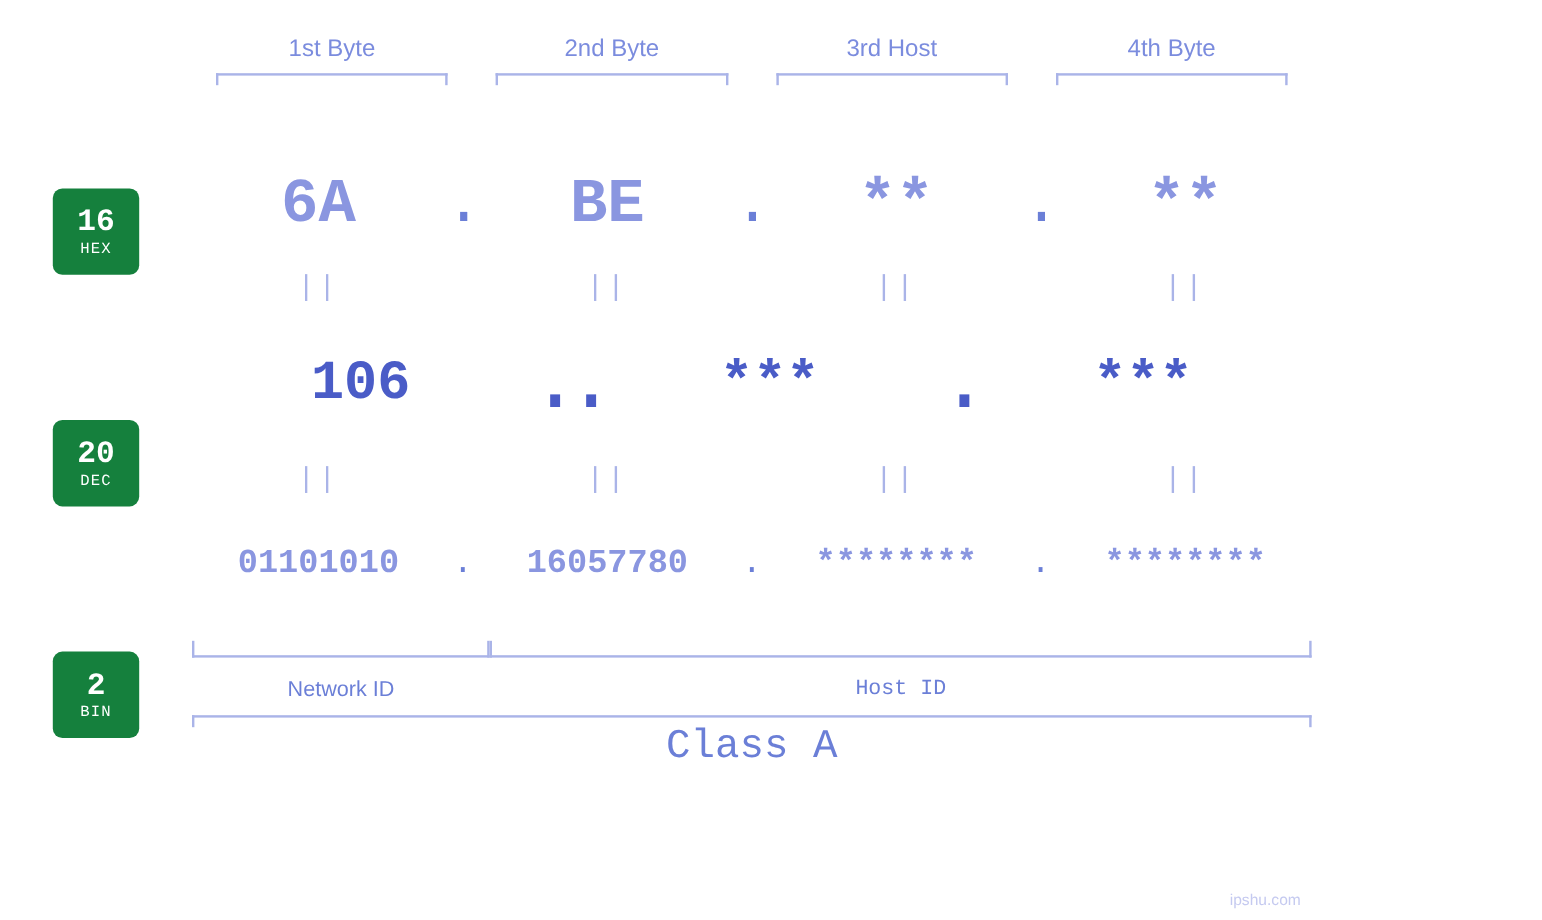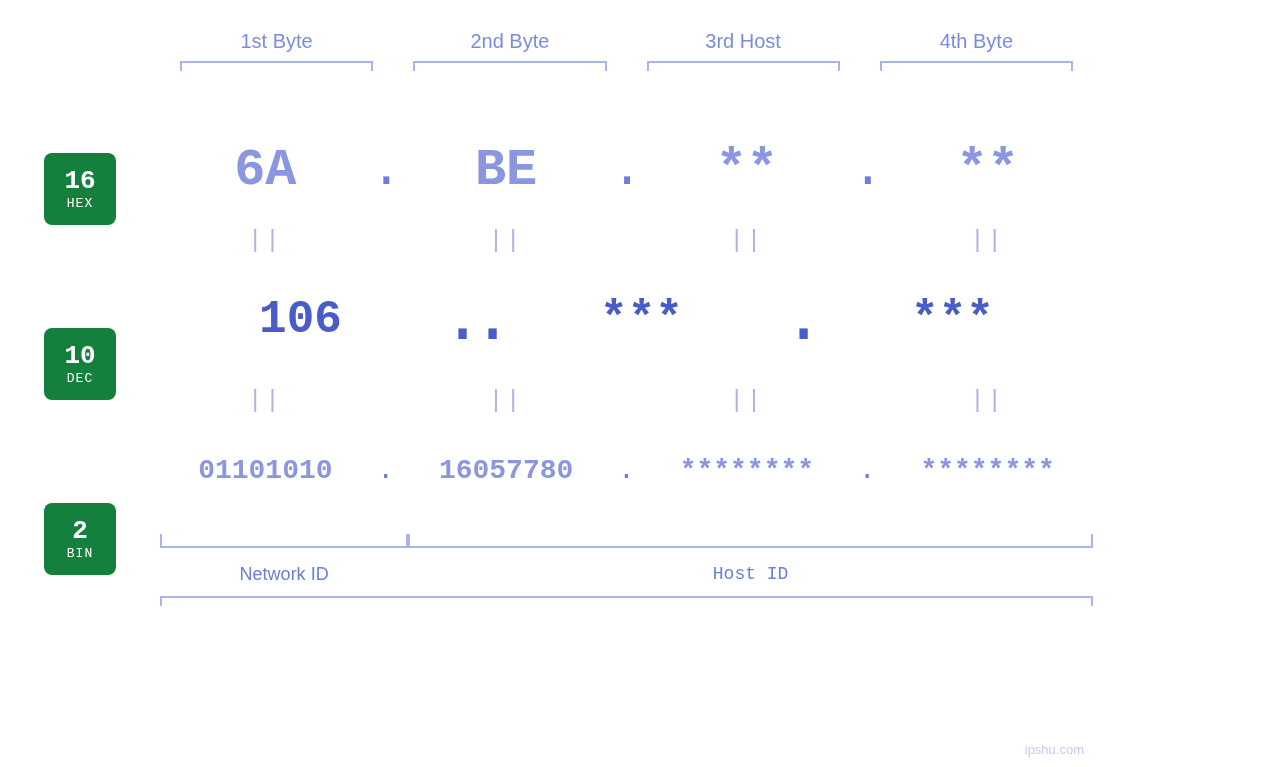--- a/index.html
+++ b/index.html
@@ -346,21 +346,21 @@
     <div class="badges-col">
       <div class="badge-wrapper">
         <div class="badge">
           <span class="badge-number">16</span>
           <span class="badge-label">HEX</span>
         </div>
       </div>
       <div class="badge-sep-wrapper"></div>
       <div class="badge-wrapper">
         <div class="badge">
-          <span class="badge-number">10</span>
+          <span class="badge-number">20</span>
           <span class="badge-label">DEC</span>
         </div>
       </div>
       <div class="badge-sep-wrapper"></div>
       <div class="badge-wrapper">
         <div class="badge">
           <span class="badge-number">2</span>
           <span class="badge-label">BIN</span>
         </div>
       </div>
@@ -423,20 +423,21 @@
           <div class="bracket-host"></div>
         </div>
         <div class="label-row" style="margin-top:16px;">
           <div class="network-label">Network ID</div>
           <div class="host-label">Host ID</div>
         </div>
       </div>
 
       <div style="margin-top:8px;">
         <div class="outer-bracket"></div>
+        <div class="class-label">Class A</div>
       </div>
 
     </div>
   </div>
 
   <div class="watermark">ipshu.com</div>
 
 </div>
 
 </body></html>

